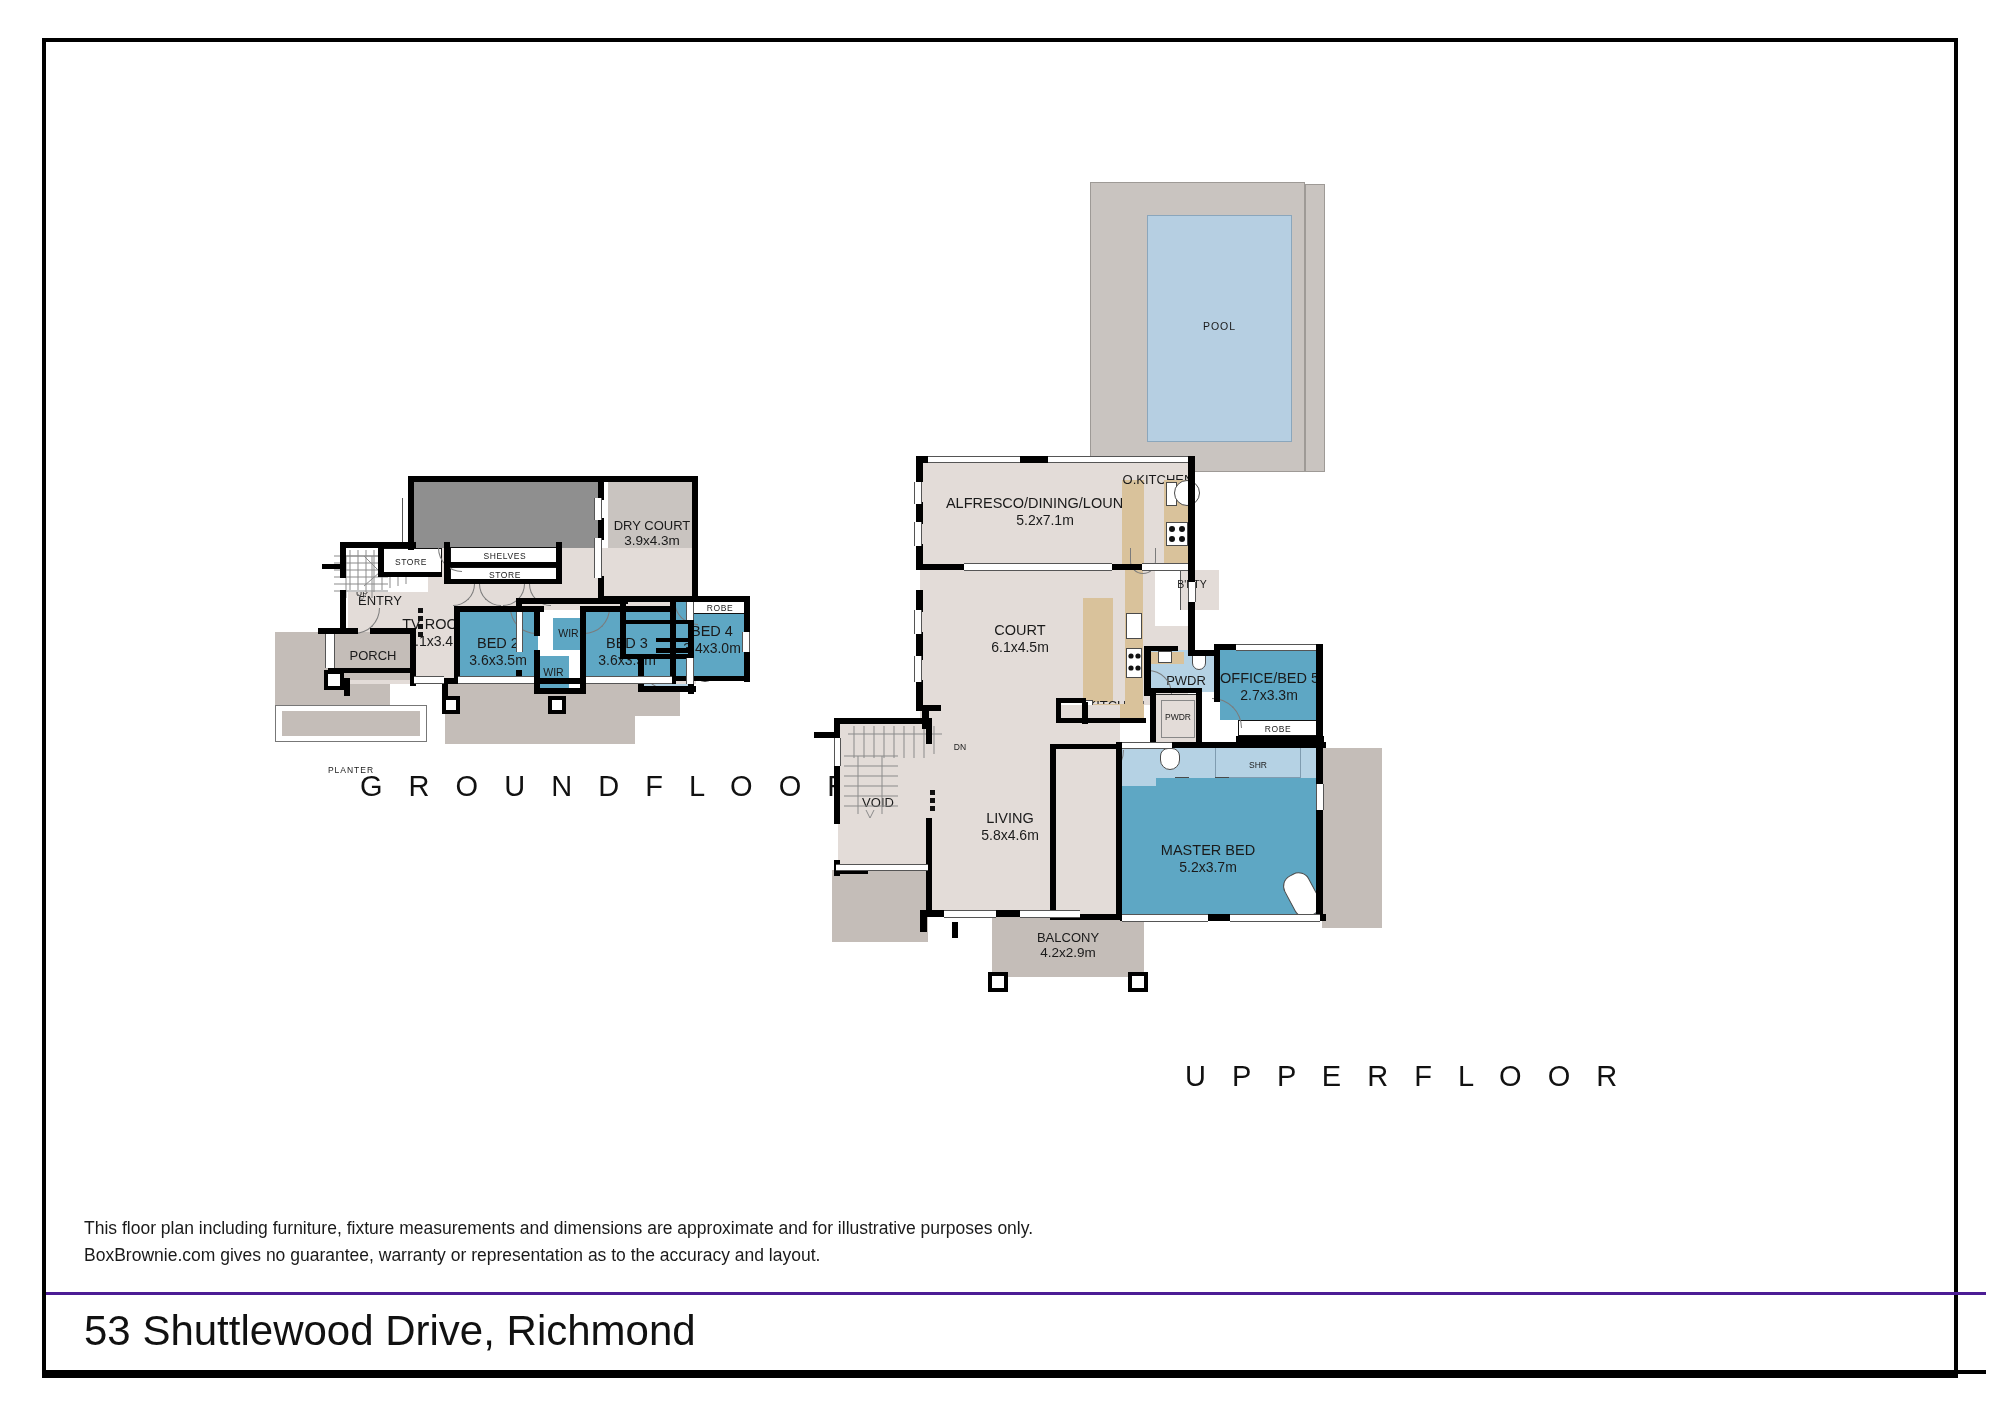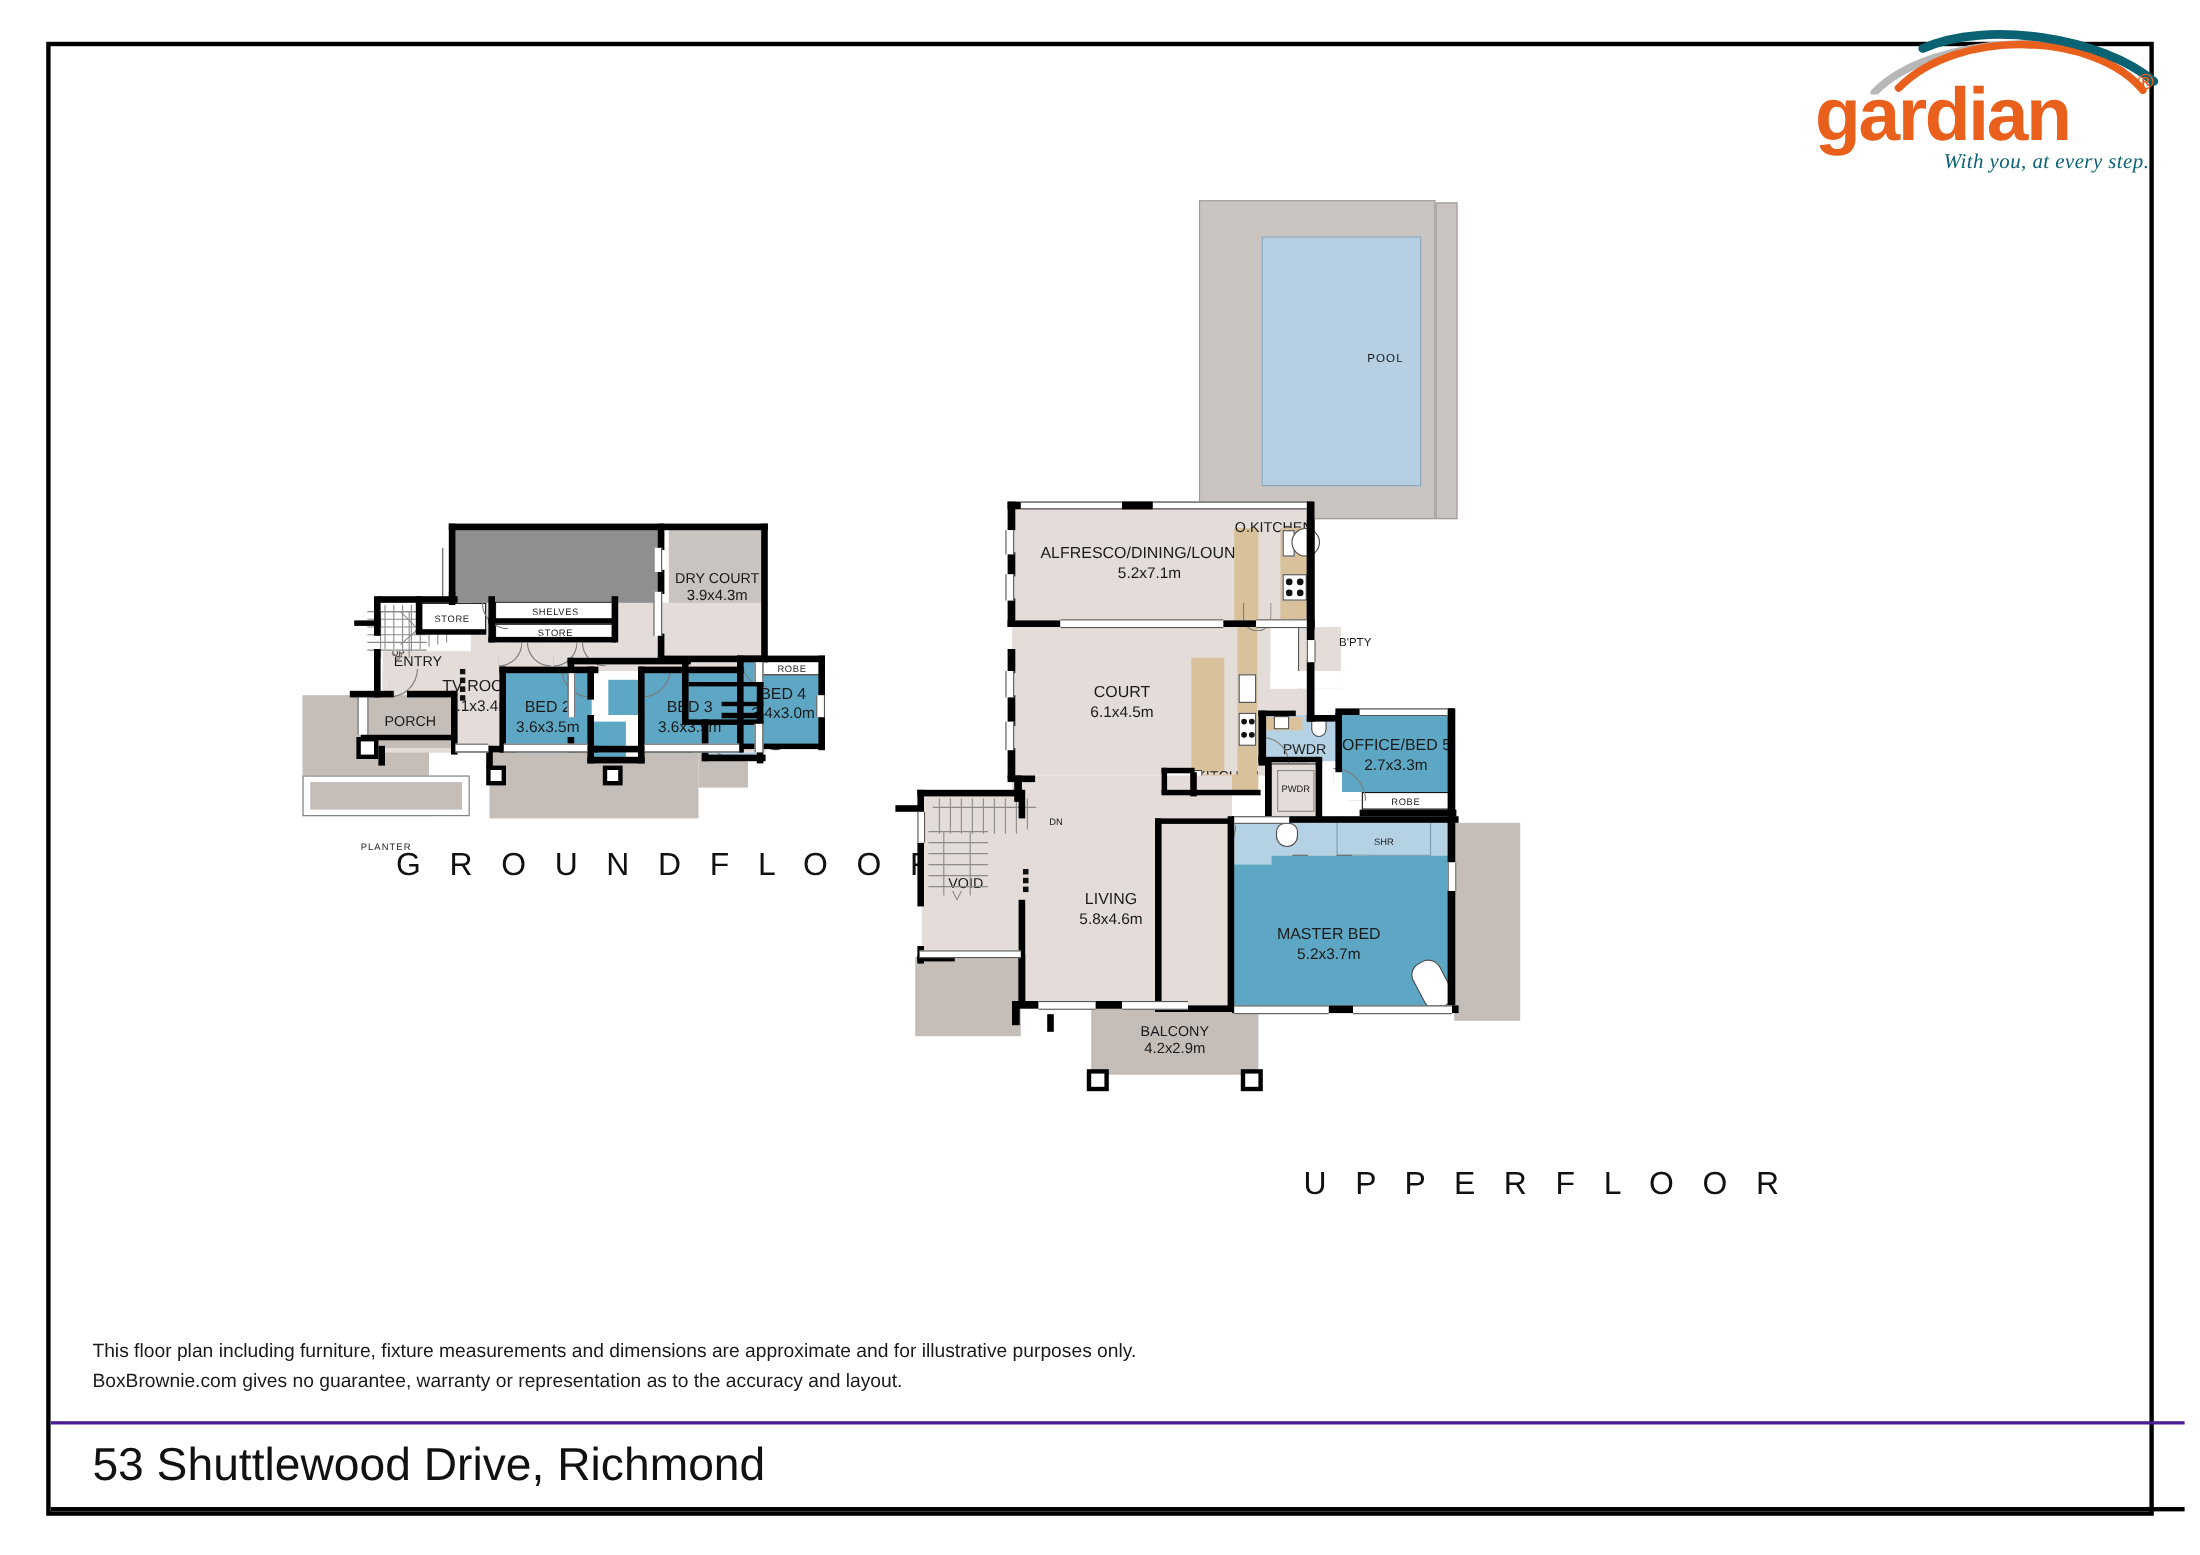--- a/index.html
+++ b/index.html
@@ -107,21 +107,21 @@
     position: absolute;
     text-align: center;
     color: #1a1a1a;
     font-family: "Liberation Sans", sans-serif;
     line-height: 1.18;
     white-space: nowrap;
     pointer-events: none;
   }
   .lbl.big  { font-size: 14.5px; }
   .lbl.mid  { font-size: 13px; }
-  .lbl.sm   { font-size: 10.5px; margin-left: 40px; }
+  .lbl.sm   { font-size: 10.5px; }
   .lbl.xs   { font-size: 8.5px; }
   .lbl .dim { display: block; font-size: 13.5px; }
   .lbl.big .dim { font-size: 14px; }
   .vert { writing-mode: vertical-rl; transform: rotate(180deg); }
   
   .fx {
     position: absolute;
     border: 1px solid #4a4a4a;
     background: #fff;
   }
@@ -161,30 +161,20 @@
     background:#fff; display:block;
   }
 </style>
 </head>
 <body>
 
 <div id="page">
 
   <div id="frame"></div>
 
-  <div id="logo">
-    <svg width="310" height="62" viewBox="0 0 310 62" style="position:absolute;left:46px;top:2px;">
-      <path d="M8 60 C 60 6, 205 2, 256 46" fill="none" stroke="#b7b7b7" stroke-width="7" stroke-linecap="round"></path>
-      <path d="M30 56 C 85 0, 210 6, 252 58" fill="none" stroke="#e8601c" stroke-width="7" stroke-linecap="round"></path>
-      <path d="M52 20 C 110 -6, 215 10, 262 50" fill="none" stroke="#0a6273" stroke-width="8" stroke-linecap="round"></path>
-    </svg>
-    <div class="word">gardian</div>
-    <div class="reg">®</div>
-    <div class="tag">With you, at every step.</div>
-  </div>
 
   <div class="plan" id="ground-plan" style="left:330px;top:480px;width:460px;height:470px;">
 
     <div class="rm outdoor" style="left:-55px;top:152px;width:115px;height:110px;"></div>
     <div class="rm white" style="left:-55px;top:225px;width:152px;height:37px;border:1px solid #777;"></div>
     <div class="rm outdoor" style="left:-48px;top:231px;width:138px;height:25px;"></div>
     <div class="lbl xs" style="left:-48px;top:238px;width:138px;letter-spacing:1px;margin-top:47px;">PLANTER</div>
 
     <div class="rm outdoor" style="left:115px;top:196px;width:190px;height:68px;"></div>
     <div class="rm outdoor" style="left:305px;top:196px;width:45px;height:40px;"></div>

